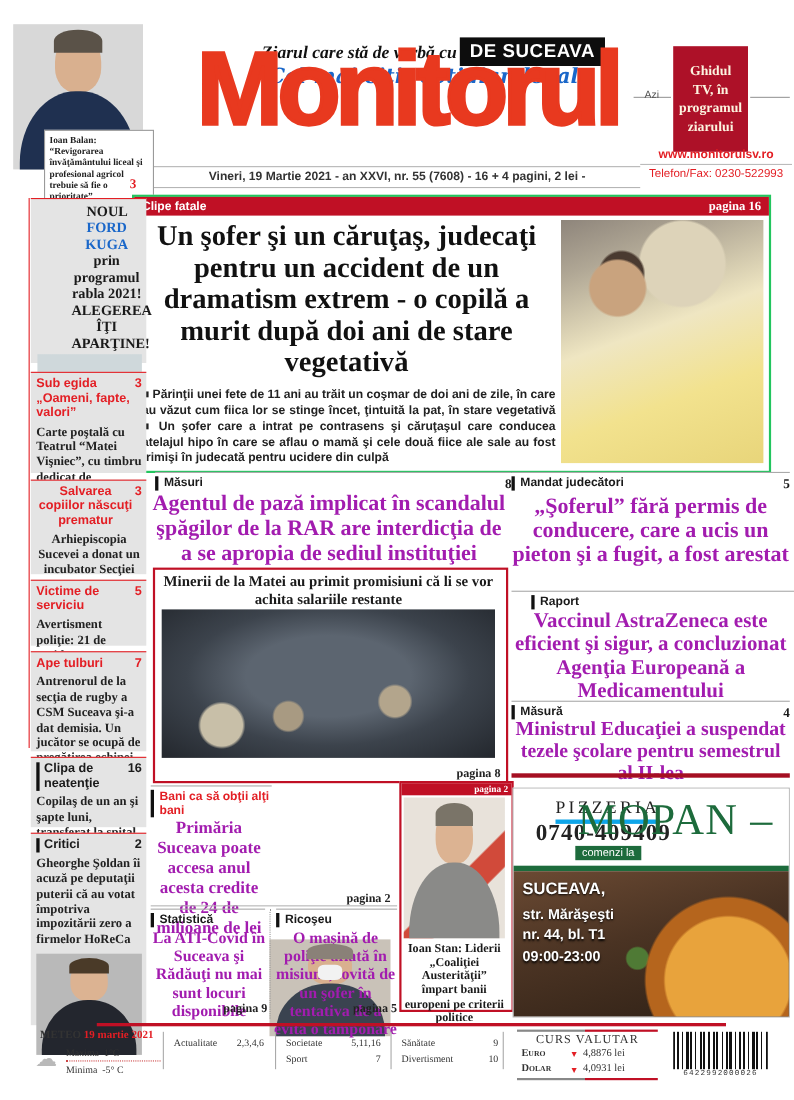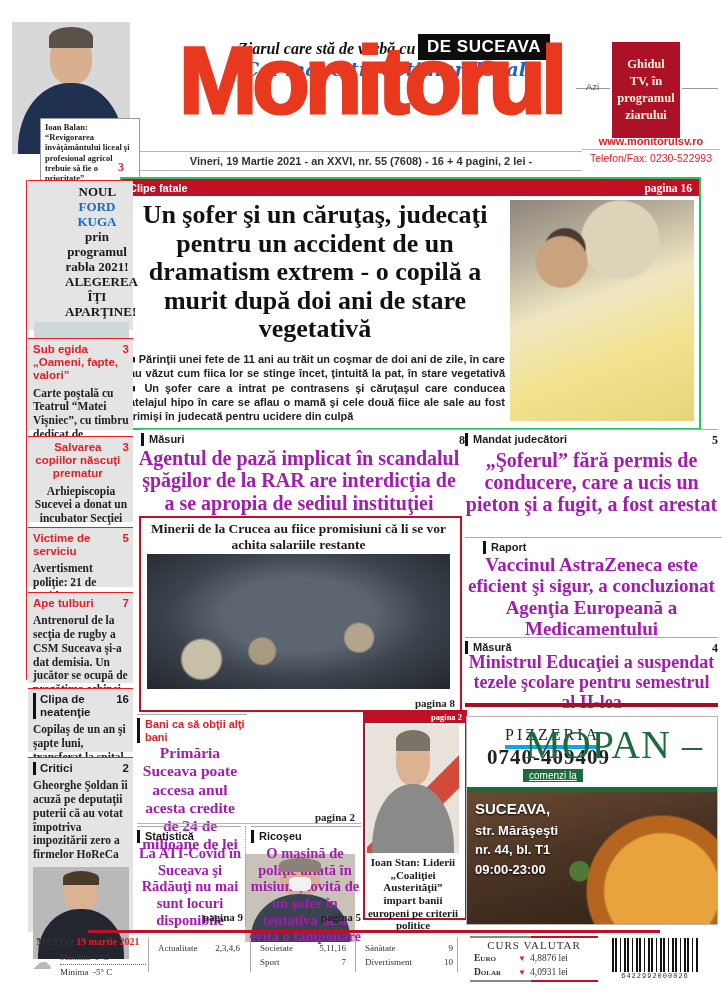--- a/index.html
+++ b/index.html
@@ -109,21 +109,21 @@
   .stan-caption{position:absolute;left:1px;top:144px;width:94px;text-align:center;
     font-family:"Liberation Serif",serif;font-weight:bold;font-size:11px;line-height:1.15;}
 
   .mopan-box{left:466px;top:716px;width:250px;height:207px;border:1px solid #b5b5b5;background:#fff;}
   .mopan-top{position:absolute;left:0;top:0;right:0;height:70px;background:#fff;}
   .mopan-pizzeria{position:absolute;left:38px;top:9px;font-family:"Liberation Serif",serif;
     font-size:16px;letter-spacing:3px;color:#222;border-bottom:4px solid #0ea5e9;padding-bottom:1px;}
   .mopan-phone{position:absolute;left:20px;top:28px;font-family:"Liberation Serif",serif;
     font-weight:bold;font-size:21px;color:#222;letter-spacing:1px;}
   .mopan-comenzi{position:absolute;left:56px;top:52px;background:#1d6b3c;color:#fff;
-    font-size:10px;padding:1px 6px;text-decoration:underline;}
+    font-size:10px;padding:1px 6px;}
   .mopan-brand{position:absolute;right:14px;top:4px;font-family:"Liberation Serif",serif;
     font-size:40px;color:#1d6b3c;letter-spacing:1px;}
   .mopan-greenbar{position:absolute;left:0;top:70px;right:0;height:5px;background:#1d6b3c;}
   .mopan-photo{position:absolute;left:0;top:75px;right:0;bottom:0;
     background:
       radial-gradient(circle at 78% 75%,#e8a33c 0 26%,#b5651d 27% 34%,transparent 35%),
       radial-gradient(circle at 62% 45%,#b23a2a 0 5%,transparent 6%),
       radial-gradient(circle at 45% 60%,#4f7a35 0 6%,transparent 7%),
       linear-gradient(165deg,#6b4a33 0%,#4a3323 45%,#2e2015 100%);}
   .mopan-addr{position:absolute;left:8px;top:6px;color:#fff;font-weight:bold;
@@ -288,21 +288,21 @@
       </div>
   </div>
 
   <div class="abs sec-head masuri-head">
     <span class="sec-label">Măsuri</span>
     <span class="sec-page">8</span>
   </div>
   <div class="abs serif-head masuri-headline">Agentul de pază implicat în scandalul şpăgilor de la RAR are interdicţia de a se apropia de sediul instituţiei</div>
 
   <div class="abs mineri-box">
-    <div class="mineri-caption">Minerii de la Crucea au fiice promisiuni că li se vor achita salariile restante</div>
+    <div class="mineri-caption">Minerii de la Matei au primit promisiuni că li se vor achita salariile restante</div>
     <div class="mineri-photo"></div>
     <div class="pagerow mineri-page">pagina 8</div>
   </div>
 
   <div class="abs sec-head rc-head1">
     <span class="sec-label">Mandat judecători</span>
     <span class="sec-page">5</span>
   </div>
   <div class="abs serif-head rc-hl1">„Şoferul” fără permis de conducere, care a ucis un pieton şi a fugit, a fost arestat</div>
 

